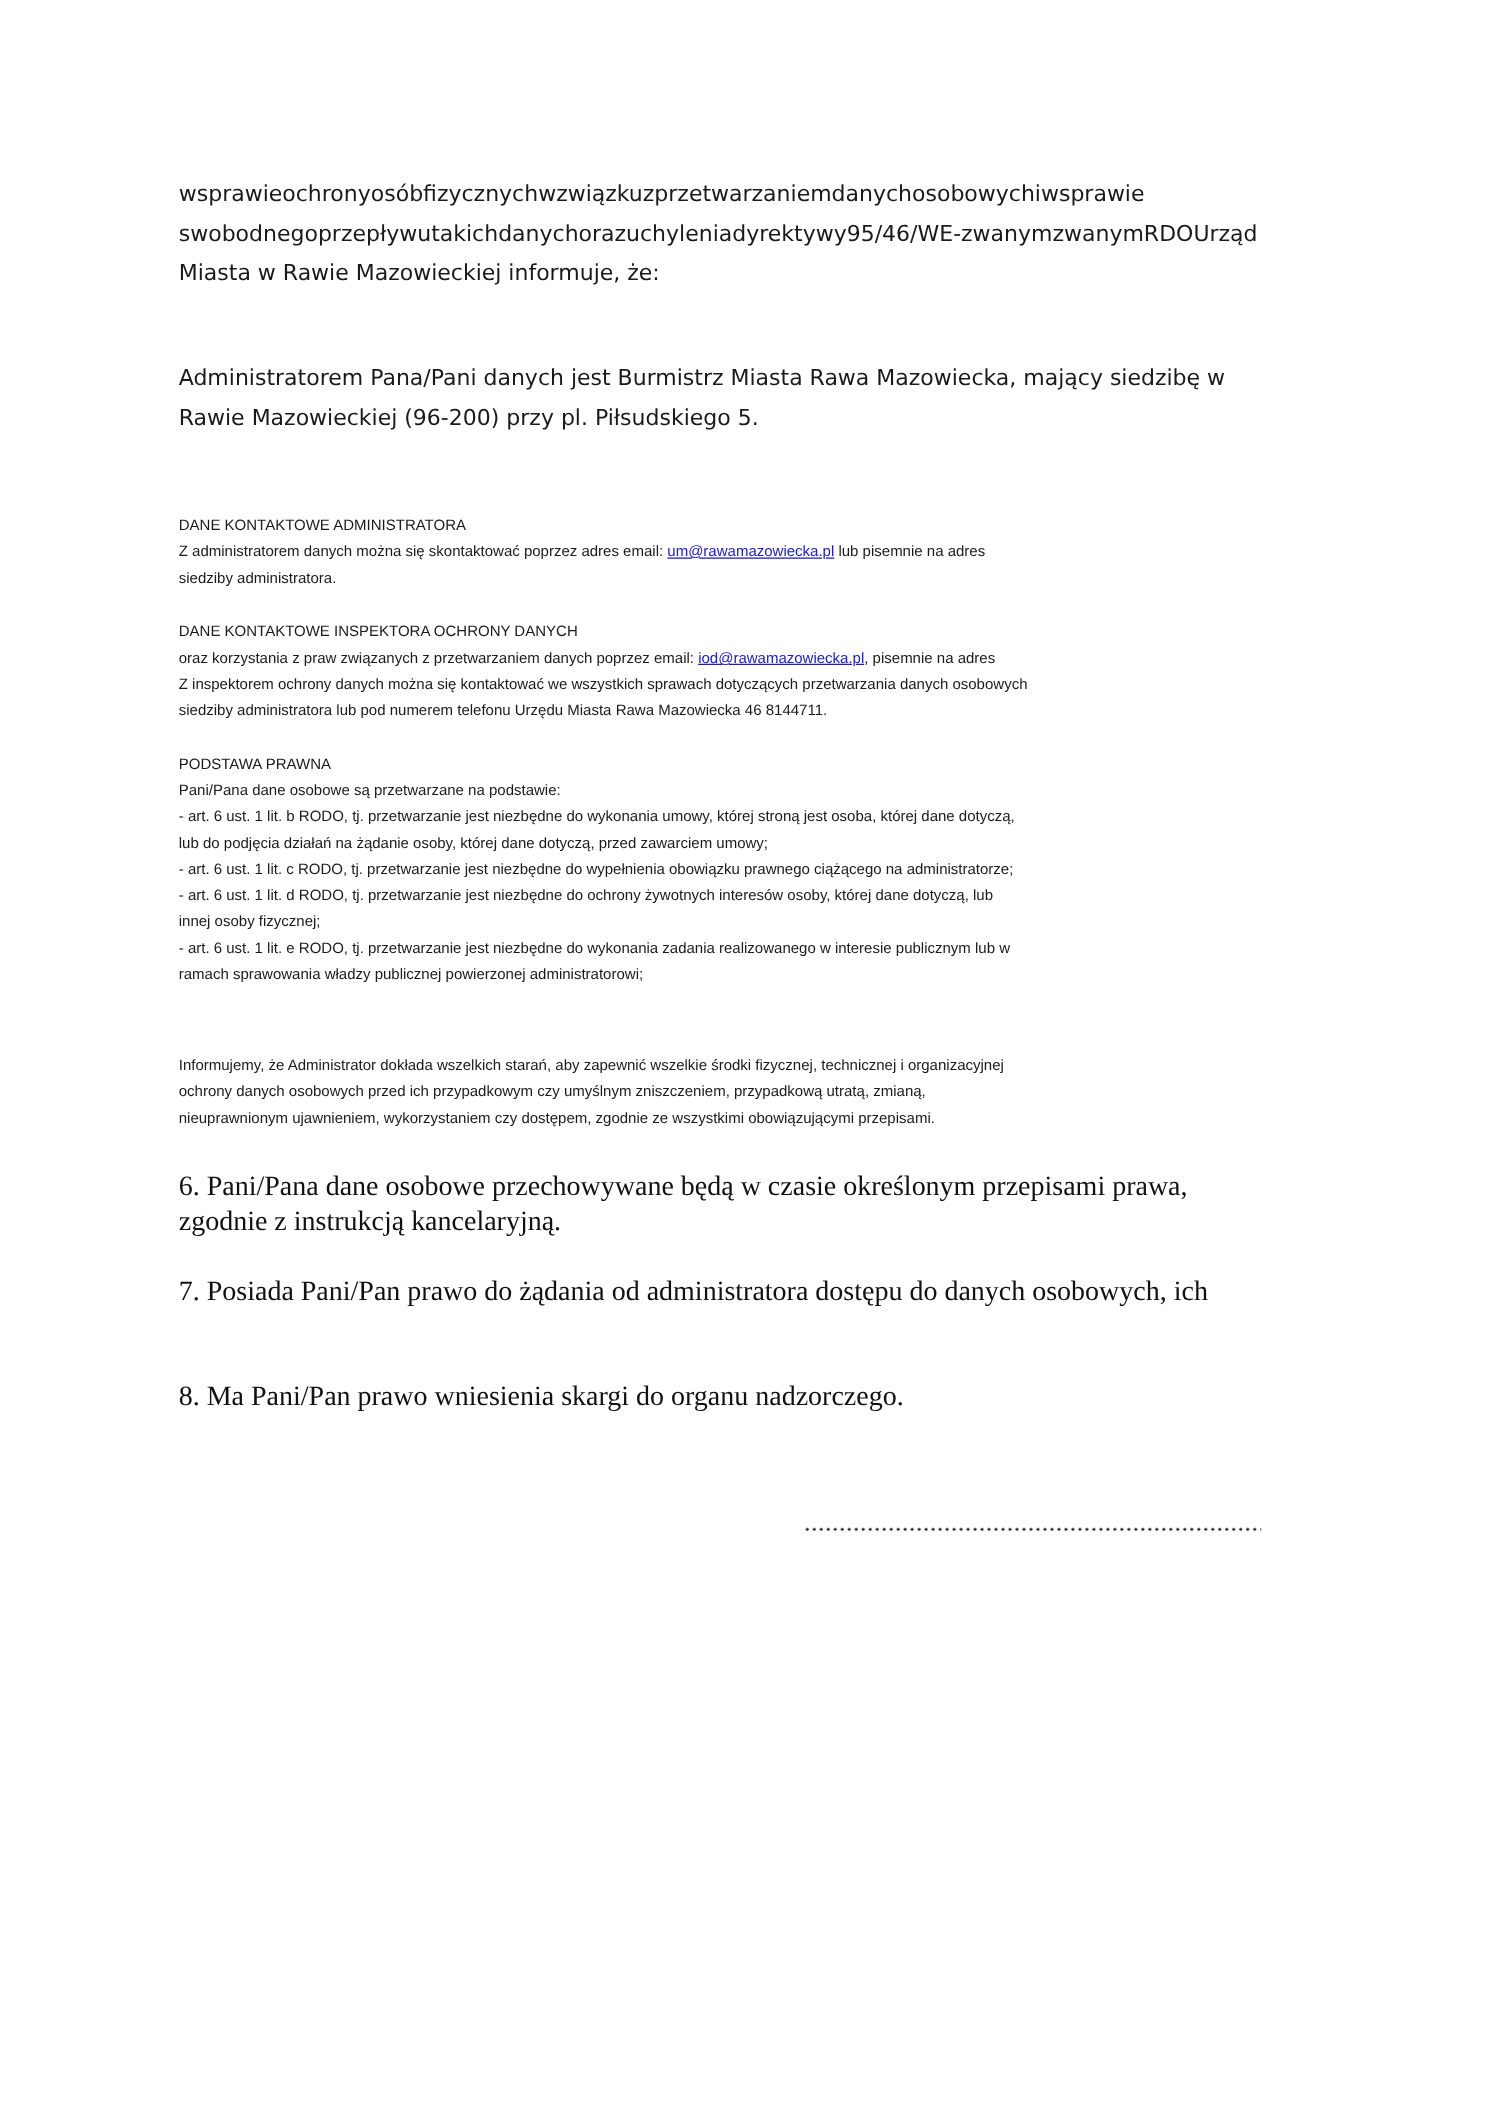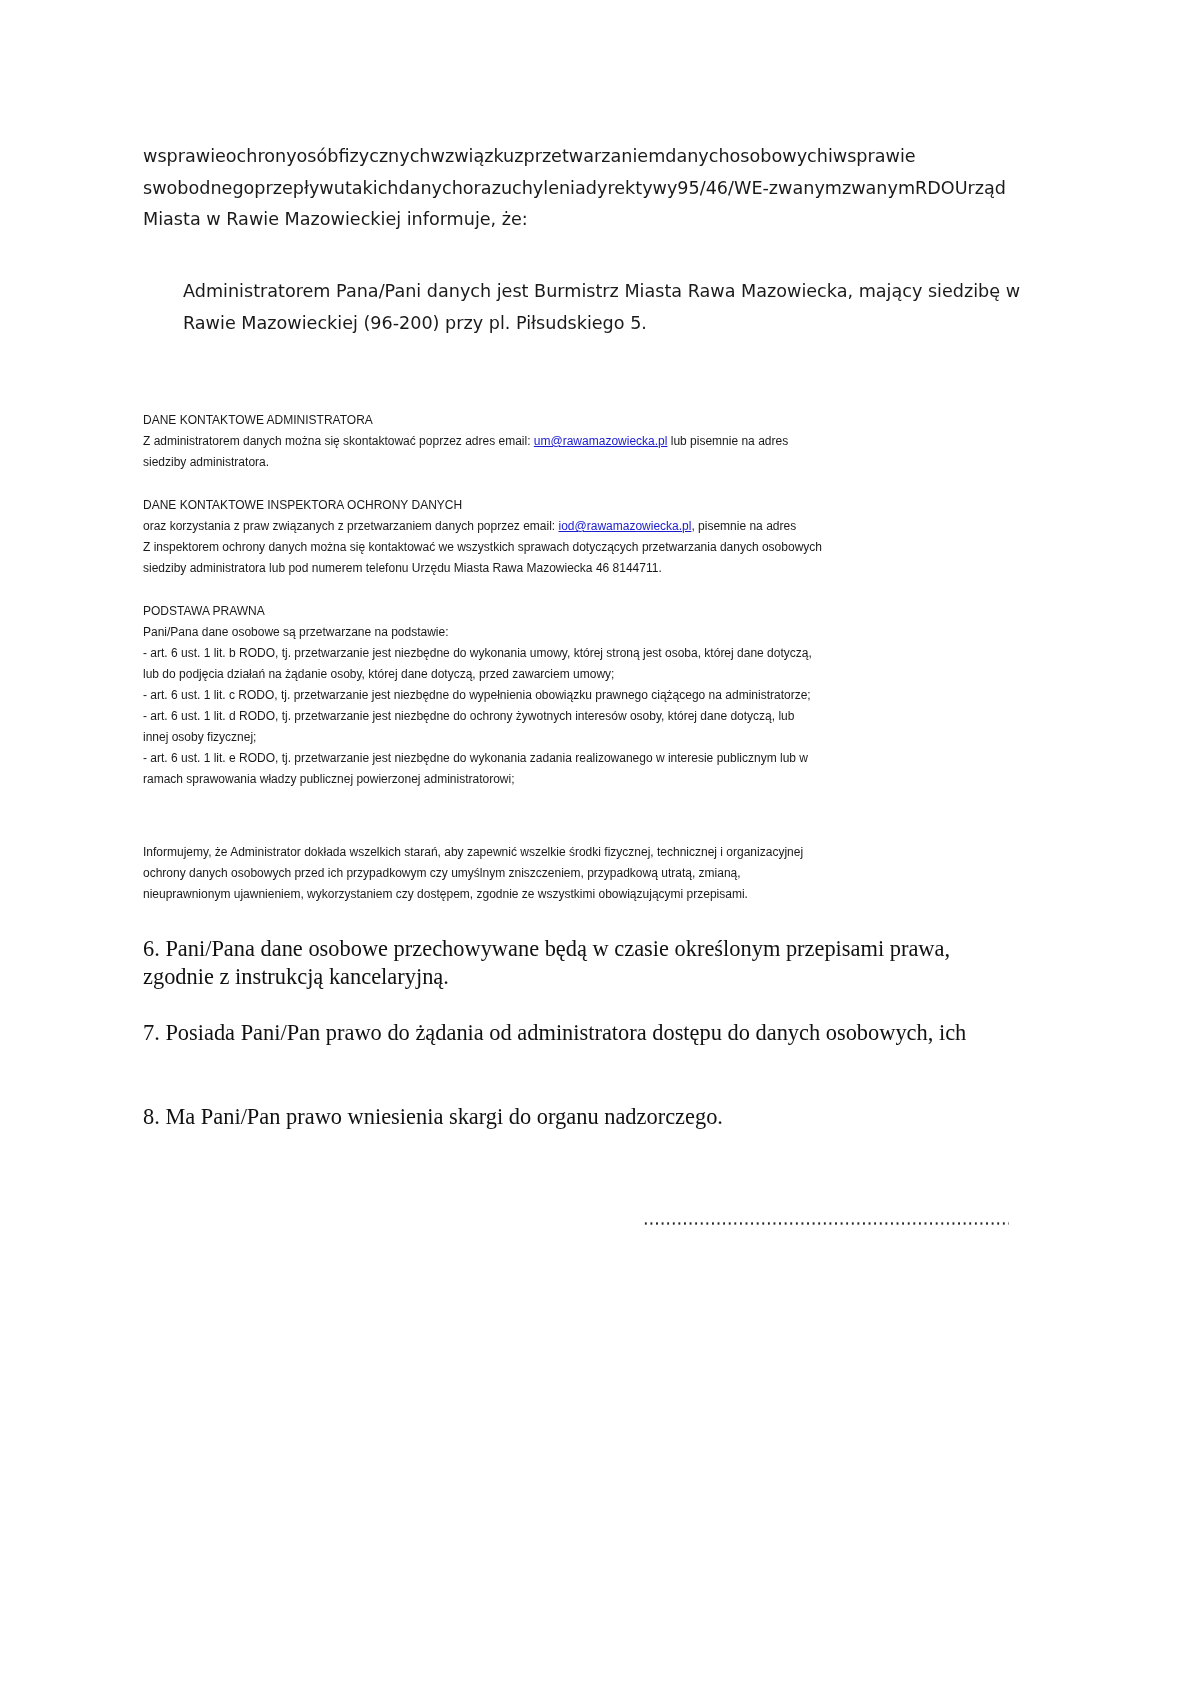--- a/index.html
+++ b/index.html
@@ -19,21 +19,21 @@
 </style>
 </head>
 <body>
 
 <div class="abs intro" style="top:141px;">
   <span class="line justify" id="jl1"><span>w</span><span>sprawie</span><span>ochrony</span><span>osób</span><span>fizycznych</span><span>w</span><span>związku</span><span>z</span><span>przetwarzaniem</span><span>danych</span><span>osobowych</span><span>i</span><span>w</span><span>sprawie</span></span>
   <span class="line justify" id="jl2"><span>swobodnego</span><span>przepływu</span><span>takich</span><span>danych</span><span>oraz</span><span>uchylenia</span><span>dyrektywy</span><span>95/46/WE-</span><span>zwanym</span><span>zwanym</span><span>RDO</span><span>Urząd</span></span>
   <span class="line">Miasta w Rawie Mazowieckiej informuje, że:</span>
 </div>
 
-<div class="abs intro" style="top:276px;margin-left:40px;">
+<div class="abs intro" style="top:288px;">
   <span class="line">Administratorem Pana/Pani danych jest Burmistrz Miasta Rawa Mazowiecka, mający siedzibę w</span>
   <span class="line">Rawie Mazowieckiej (96-200) przy pl. Piłsudskiego 5.</span>
 </div>
 
 <div class="abs sans" style="top:410px;">
   <span class="line">DANE KONTAKTOWE ADMINISTRATORA</span>
   <span class="line">
     <span>Z administratorem danych można się skontaktować poprzez adres email: </span><a class="link">um@rawamazowiecka.pl</a><span> lub pisemnie na adres</span>
   </span>
   <span class="line">siedziby administratora.</span>

